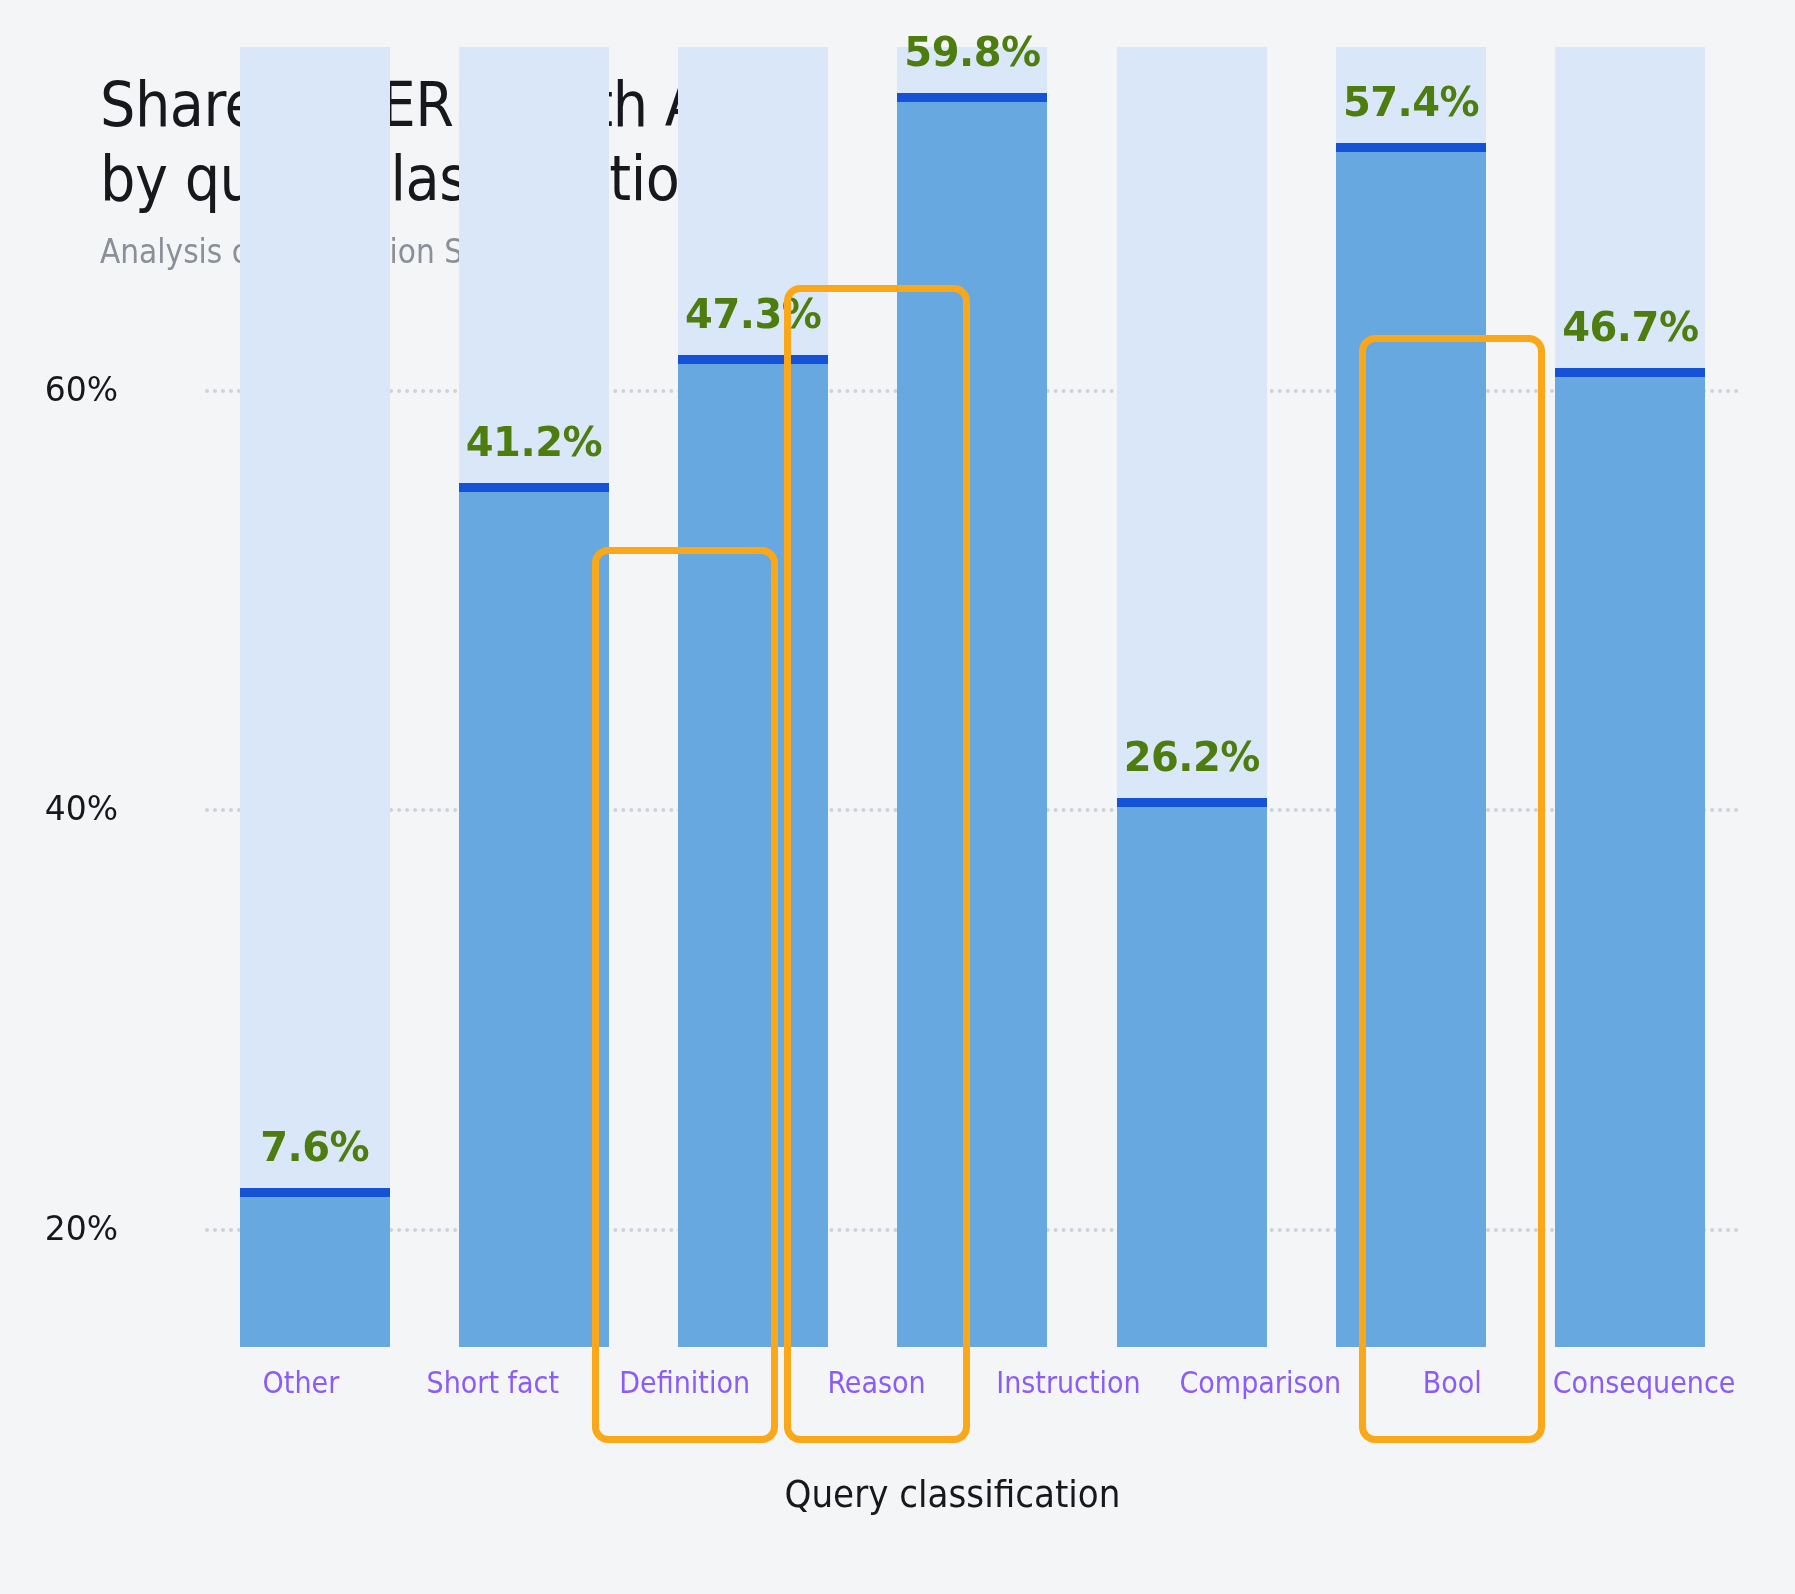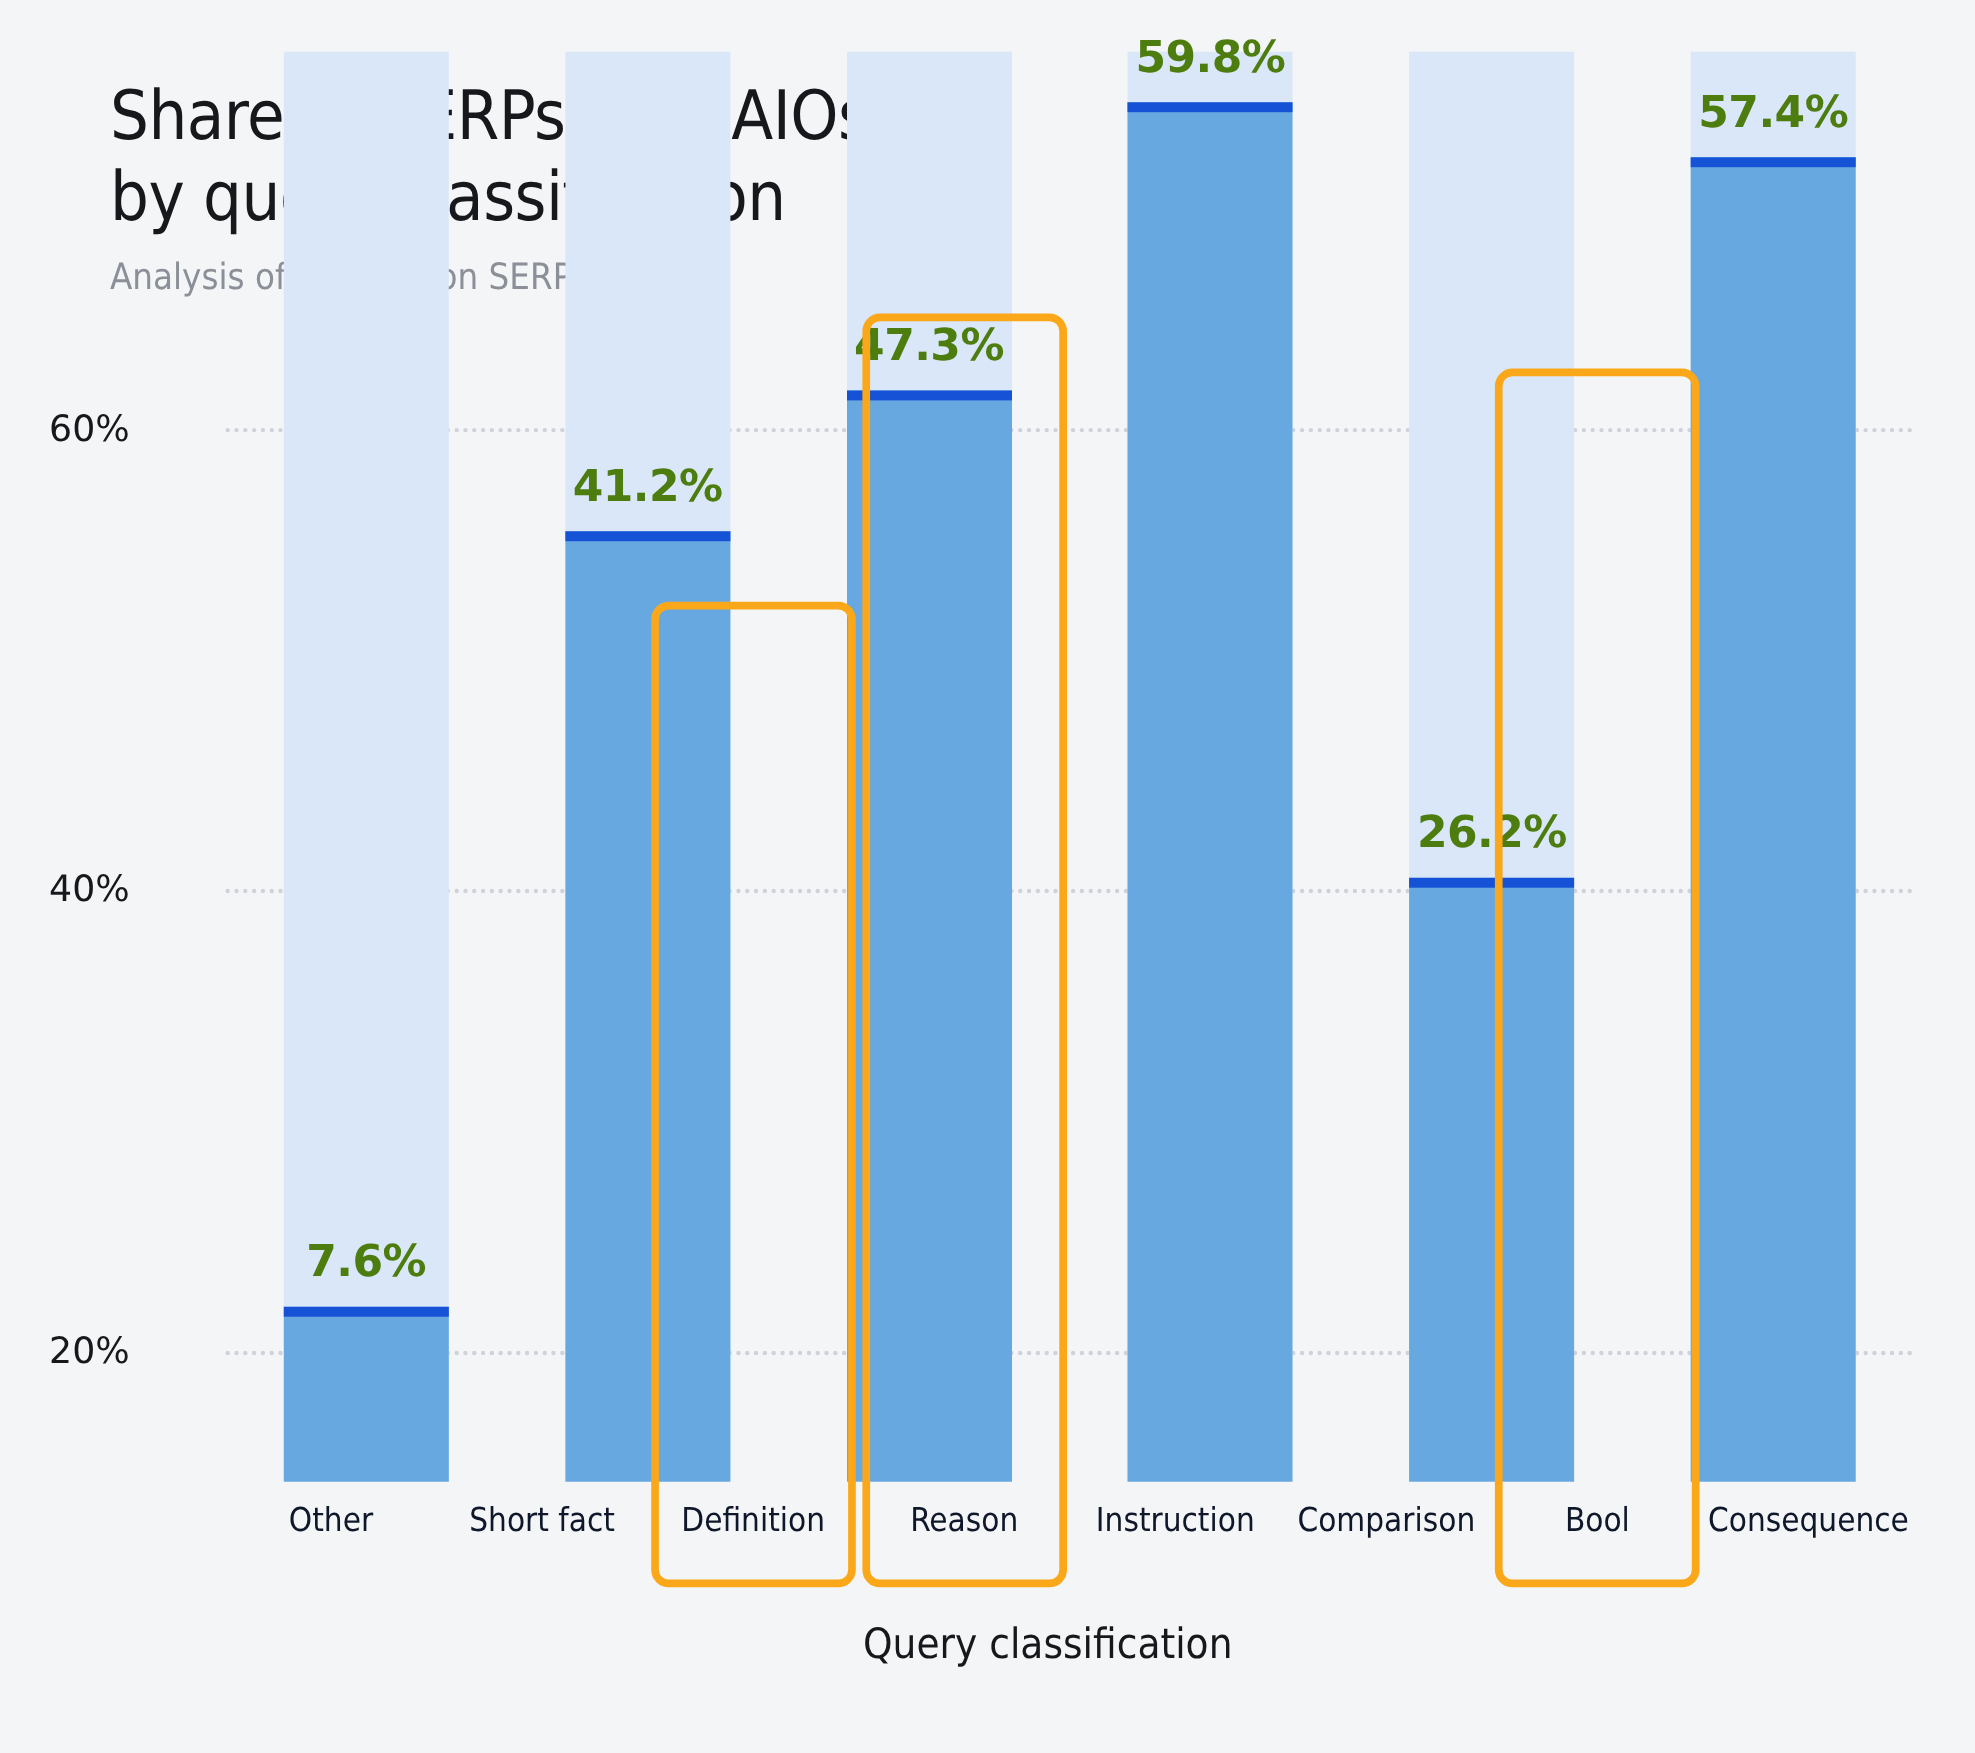--- a/index.html
+++ b/index.html
@@ -125,21 +125,21 @@
     width: 1535px;
     display: flex;
   }
   .xlabel-cell {
     flex: 1 1 0;
     text-align: center;
   }
   .xlabel {
     font-family: "DejaVu Sans", "Liberation Sans", sans-serif;
     font-size: 30px;
-    color: #0f172a;
+    color: #8b5cf6;
     line-height: 46px;
     white-space: nowrap;
     font-stretch: condensed;
   }
 
   #xaxis-title {
     position: absolute;
     left: 0; right: 0;
     top: 1472px;
     text-align: center;
@@ -216,20 +216,27 @@
             <div class="track" style="height: 1300px;"></div>
             <div class="bar" title="Comparison: 26.2%" style="height: 549.355px;"></div>
             <div class="bar-value" style="bottom: 567.355px;">26.2%</div>
           </div>
         </div>
         <div class="col">
           <div class="col-inner">
             <div class="track" style="height: 1300px;"></div>
             <div class="bar" title="Bool: 57.4%" style="height: 1203.55px;"></div>
             <div class="bar-value" style="bottom: 1221.55px;">57.4%</div>
+          </div>
+        </div>
+        <div class="col">
+          <div class="col-inner">
+            <div class="track" style="height: 1300px;"></div>
+            <div class="bar" title="Consequence: 46.7%" style="height: 979.194px;"></div>
+            <div class="bar-value" style="bottom: 997.194px;">46.7%</div>
           </div>
         </div>
       </div>
 
   </div>
 
   <div id="xlabels">
       <div class="xlabel-cell">
         <div class="xlabel">Other</div>
       </div>

